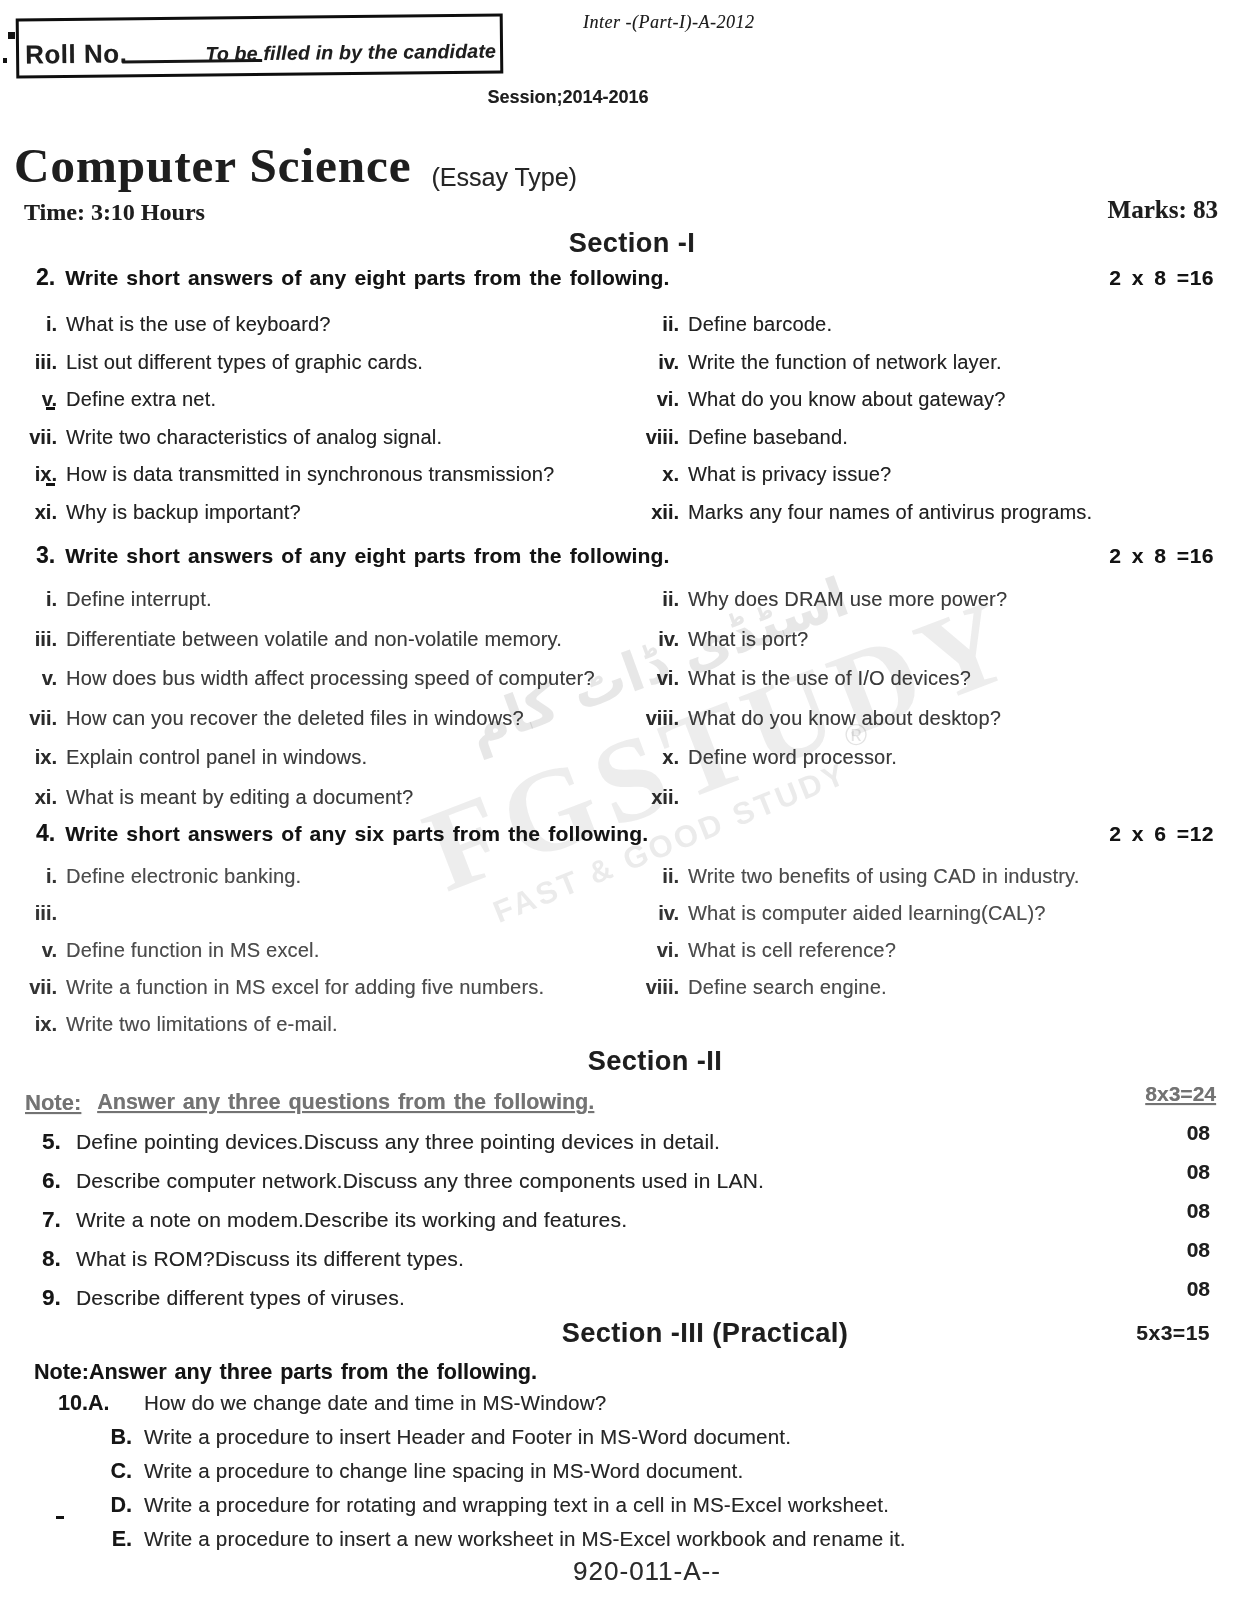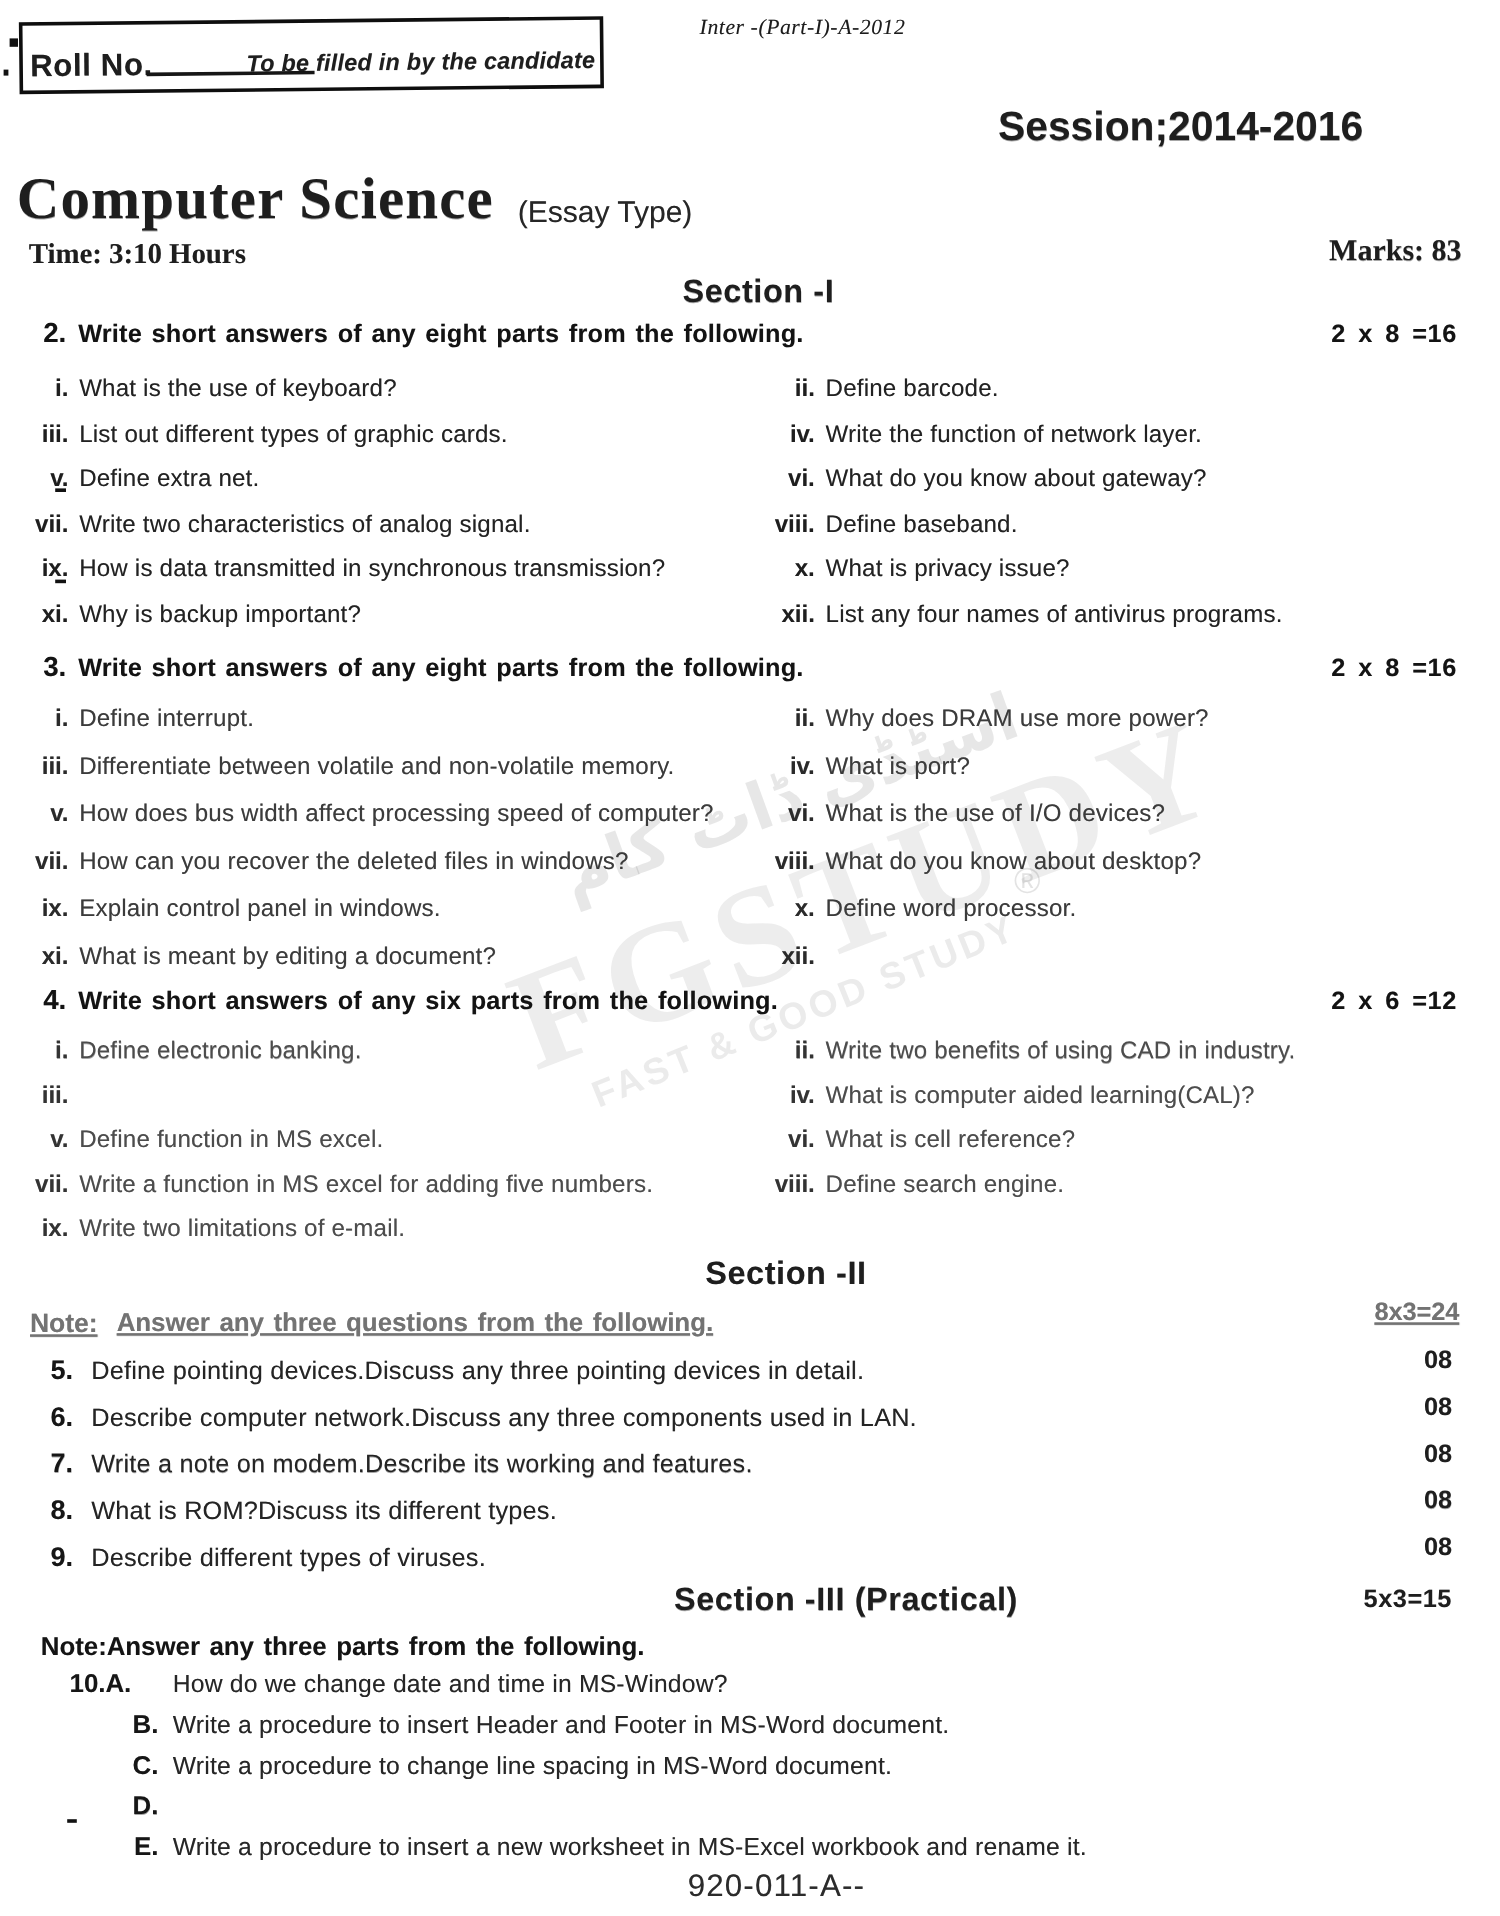--- a/index.html
+++ b/index.html
@@ -22,21 +22,21 @@
 
   
   .rollbox{position:absolute;left:16px;top:16px;width:481px;height:54px;border:3px solid #0e0e0e;
            transform:rotate(-0.6deg);background:transparent;}
   .roll-label{position:absolute;left:6px;bottom:5px;font-weight:bold;font-size:26px;letter-spacing:0.5px;}
   .roll-line{position:absolute;left:103px;bottom:11px;width:140px;border-bottom:3px solid #161616;}
   .roll-note{position:absolute;right:4px;bottom:8px;font-weight:bold;font-style:italic;font-size:19.5px;
              letter-spacing:0.2px;white-space:nowrap;}
   .paper-ref{position:absolute;left:583px;top:12px;font-family:"Liberation Serif",serif;
              font-style:italic;font-size:18px;color:#1c1c1c;letter-spacing:0.5px;}
-  .session{position:absolute;left:0;top:87px;width:1136px;text-align:right;font-weight:bold;font-size:34px;}
+  .session{position:absolute;left:0;top:87px;width:1136px;text-align:center;font-weight:bold;font-size:18px;}
   .title-row{position:absolute;left:14px;top:140px;display:flex;align-items:flex-end;gap:20px;}
   .main-title{font-family:"Liberation Serif",serif;font-weight:bold;font-size:49px;letter-spacing:1px;
               margin:0;line-height:52px;}
   .title-type{font-size:25px;color:#262626;}
   .time{position:absolute;left:24px;top:199px;font-family:"Liberation Serif",serif;font-weight:bold;font-size:24px;}
   .marks-total{position:absolute;right:32px;top:196px;font-family:"Liberation Serif",serif;font-weight:bold;font-size:25px;}
 
   
   .sec-title{position:absolute;left:0;width:100%;text-align:center;font-weight:bold;font-size:27px;letter-spacing:0.5px;}
   .st1{top:228px;padding-left:14px;box-sizing:border-box;}
@@ -170,21 +170,21 @@
     <div class="part">
         <span class="pnum">x.</span>
         <span class="ptext">What is privacy issue?</span>
       </div>
     <div class="part">
         <span class="pnum">xi.</span>
         <span class="ptext">Why is backup important?</span>
       </div>
     <div class="part">
         <span class="pnum">xii.</span>
-        <span class="ptext">List any four names of antivirus programs.</span>
+        <span class="ptext">Marks any four names of antivirus programs.</span>
       </div>
   </div>
 
   <div class="qheader qh3 z">
     <span class="qnum">3.</span>
     <span class="qtext">Write short answers of any eight parts from the following.</span>
     <span class="qmarks">2 x 8 =16</span>
   </div>
   <div class="parts pg3 z">
     <div class="part">
@@ -326,20 +326,21 @@
     <div class="s3item">
         <span class="s3num">B.</span>
         <span class="s3text">Write a procedure to insert Header and Footer in MS-Word document.</span>
       </div>
     <div class="s3item">
         <span class="s3num">C.</span>
         <span class="s3text">Write a procedure to change line spacing in MS-Word document.</span>
       </div>
     <div class="s3item">
         <span class="s3num">D.</span>
+        <span class="s3text">Write a procedure for rotating and wrapping text in a cell in MS-Excel worksheet.</span>
       </div>
     <div class="s3item">
         <span class="s3num">E.</span>
         <span class="s3text">Write a procedure to insert a new worksheet in MS-Excel workbook and rename it.</span>
       </div>
   </div>
 
   <div class="footer z">920-011-A--</div>
 </div>
 

